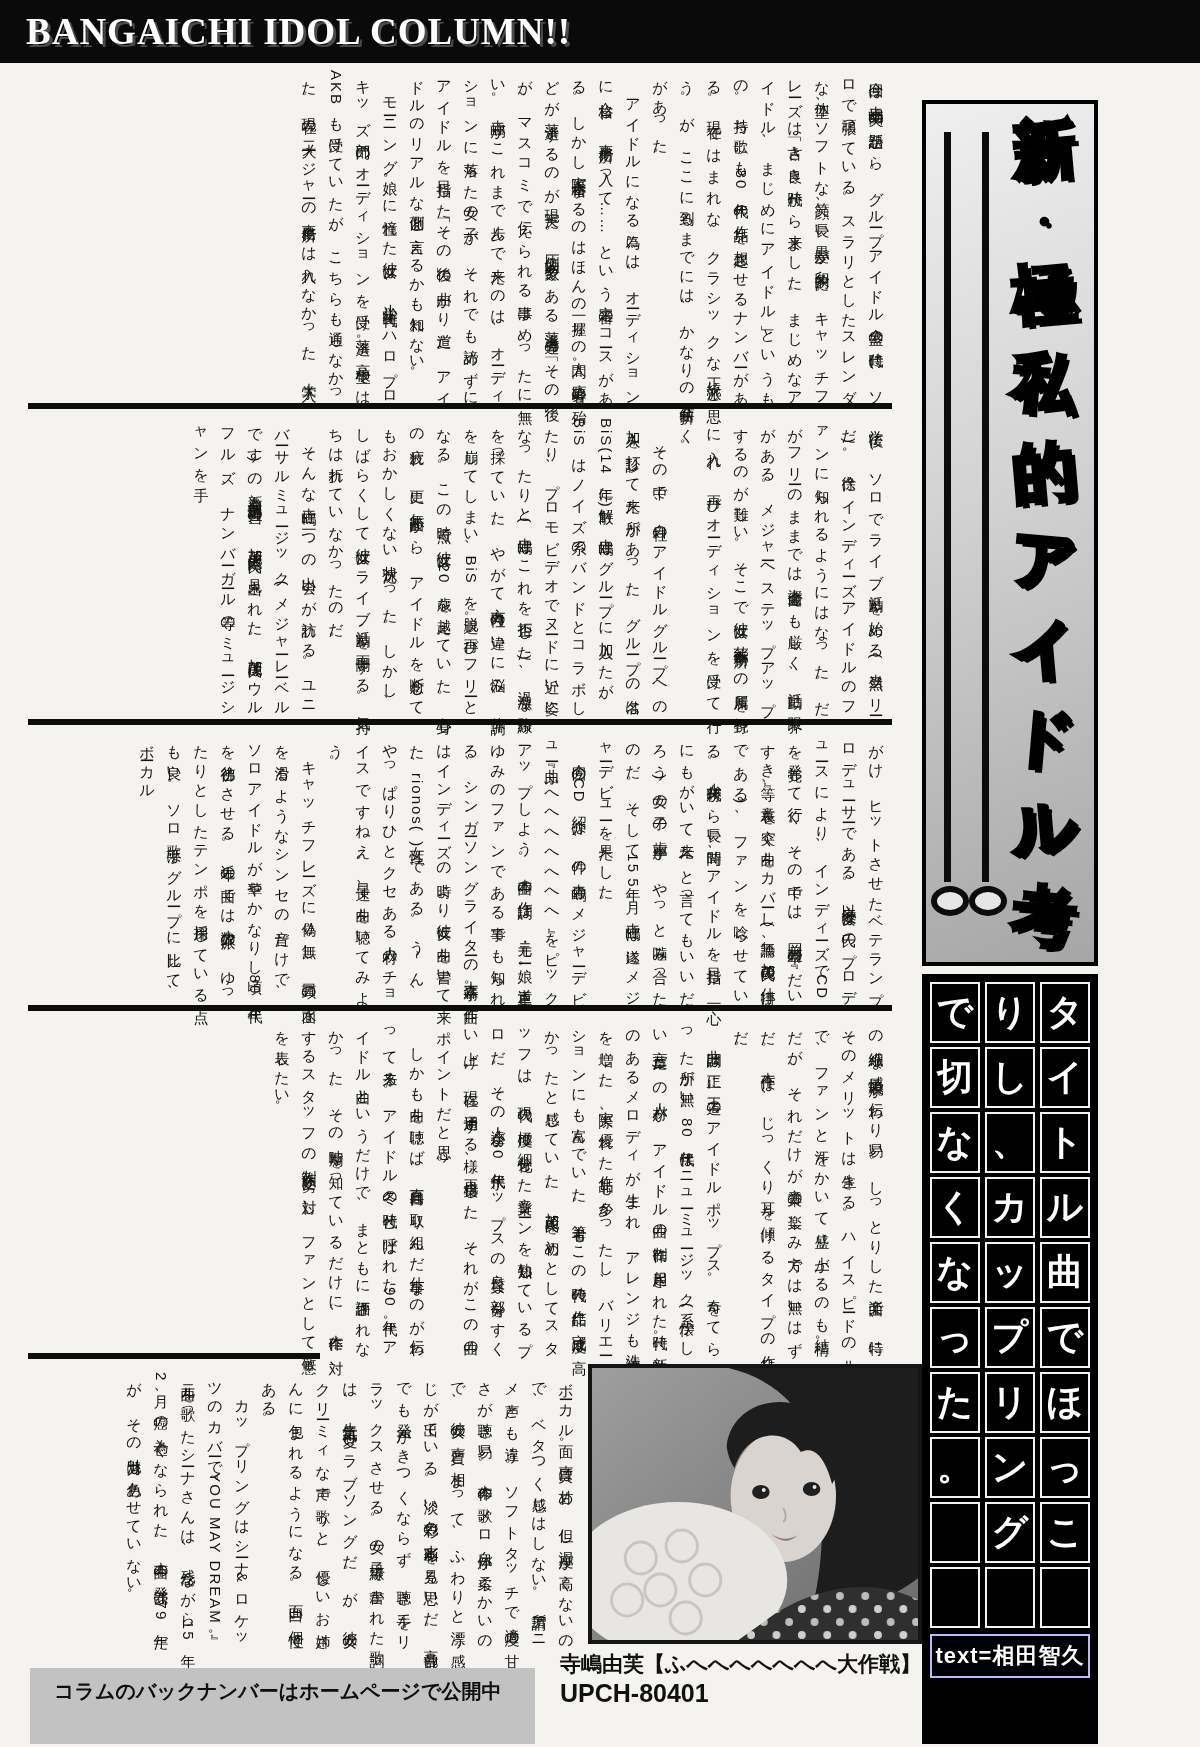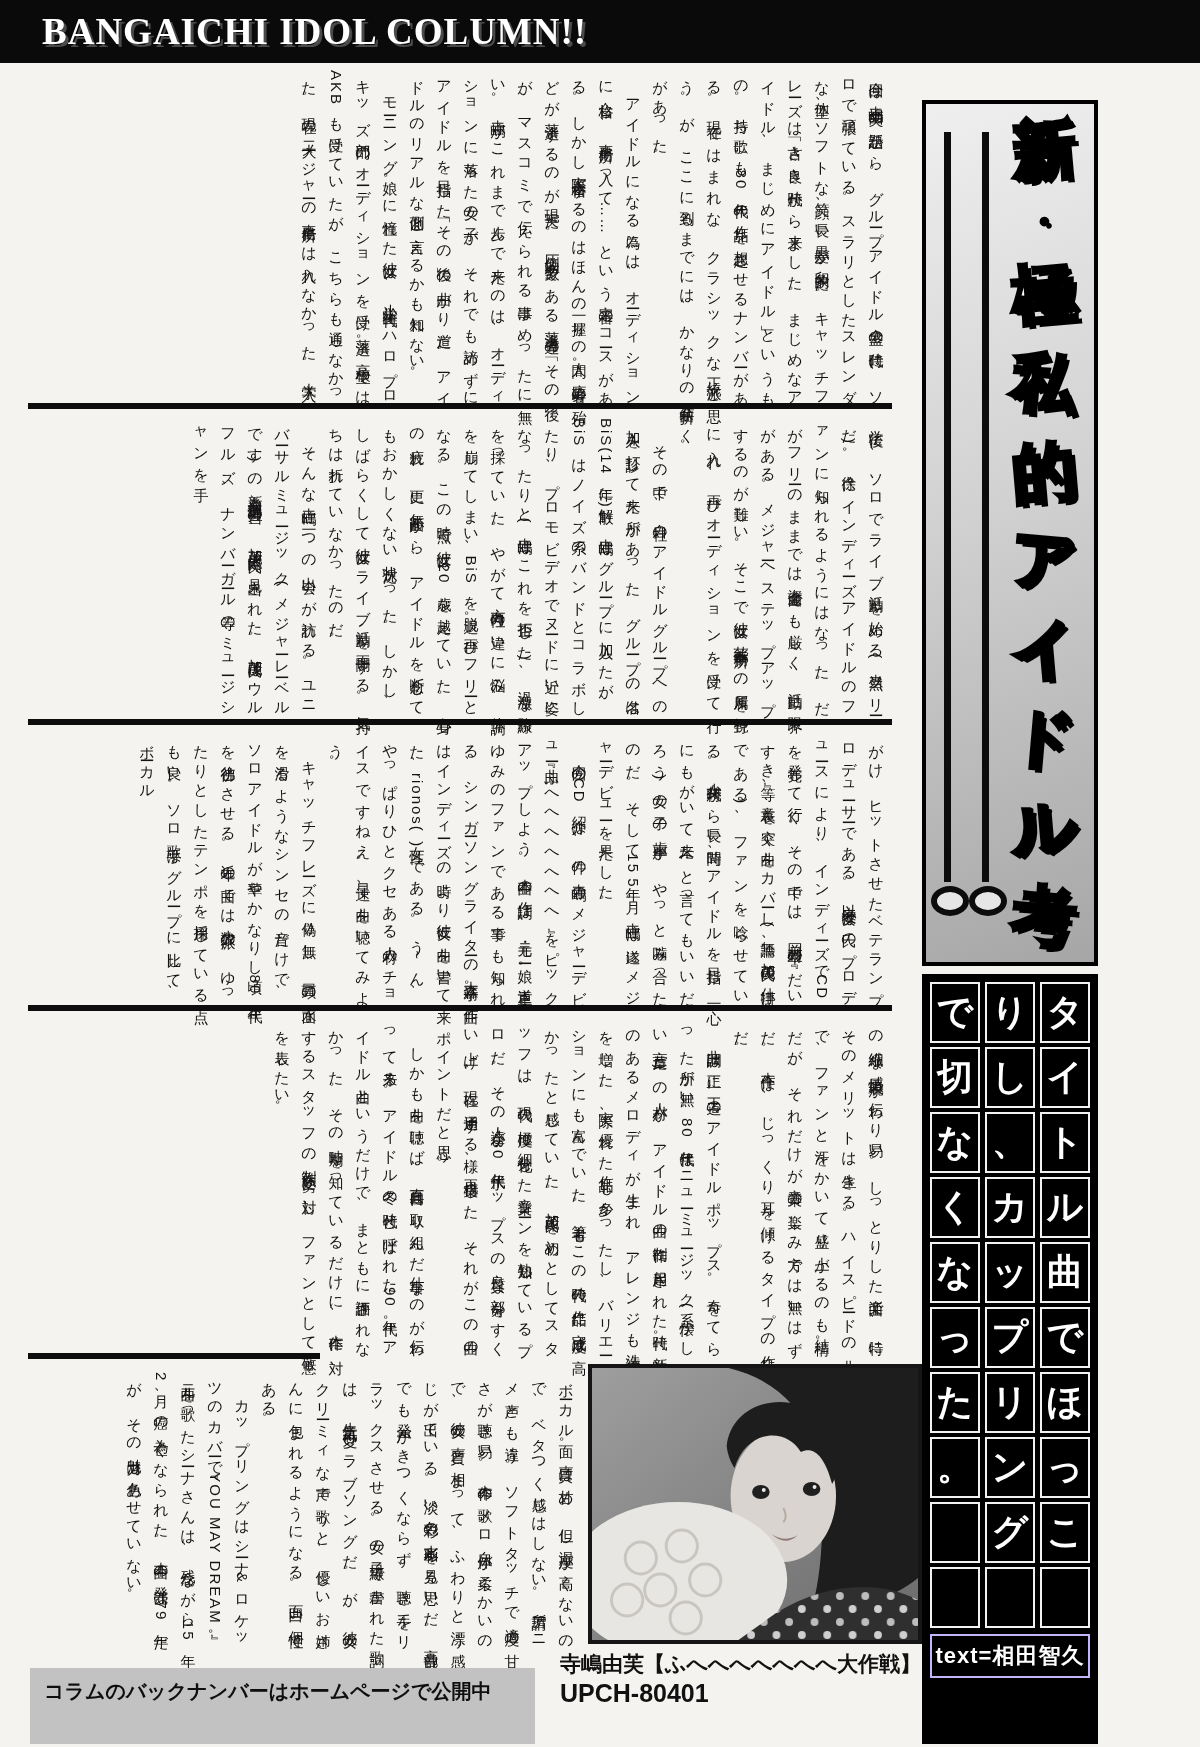--- a/index.html
+++ b/index.html
@@ -1,20 +1,20 @@
 <!DOCTYPE html>
 <html><head>
 <meta charset="utf-8">
 <style>
   html,body{margin:0;padding:0;background:#888;}
   #page{position:relative;width:1200px;height:1747px;background:#f5f3ef;overflow:hidden;
         font-family:"Liberation Sans",sans-serif;color:#141414;}
   
   .banner{position:absolute;left:0;top:0;width:1200px;height:63px;background:#0a0a0a;
-          display:flex;align-items:center;padding-left:42px;box-sizing:border-box;}
+          display:flex;align-items:center;padding-left:26px;box-sizing:border-box;}
   .banner span{font-family:"Liberation Serif",serif;font-weight:bold;font-size:37px;
                color:#ffffff;letter-spacing:1px;text-shadow:3px 3px 0 #4a4a4a;}
   
   .band{position:absolute;writing-mode:vertical-rl;text-orientation:mixed;
         font-size:15px;line-height:27px;letter-spacing:2px;text-align:justify;}
   .band p{margin:0;padding:0;}
   #band1{left:30px;top:70px;width:860px;height:330px;}
   #band2{left:30px;top:418px;width:860px;height:292px;}
   #band3{left:30px;top:734px;width:860px;height:266px;}
   #band4{left:30px;top:1020px;width:860px;height:330px;}
@@ -54,21 +54,21 @@
               display:flex;align-items:center;justify-content:center;
               color:#fff;font-size:22px;font-weight:bold;letter-spacing:1px;}
   
   .photo{position:absolute;left:588px;top:1364px;width:334px;height:280px;
          border:4px solid #151515;box-sizing:border-box;background:#7d7d7d;}
   .photo svg{display:block;width:100%;height:100%;}
   .caption1{position:absolute;left:560px;top:1650px;font-size:21px;font-weight:bold;color:#111;}
   .caption2{position:absolute;left:560px;top:1679px;font-size:25px;font-weight:bold;color:#111;}
   
   .footer-box{position:absolute;left:30px;top:1668px;width:505px;height:76px;
-              background:#c2c2c2;box-sizing:border-box;padding:9px 14px;
+              background:#c2c2c2;box-sizing:border-box;padding:9px 24px;
               font-size:20px;font-weight:bold;color:#0f0f0f;line-height:1.45;}
 </style>
 </head>
 <body>
 
 <div id="page">
 
   <div class="banner">
     <span>BANGAICHI IDOL COLUMN!!</span>
   </div>

